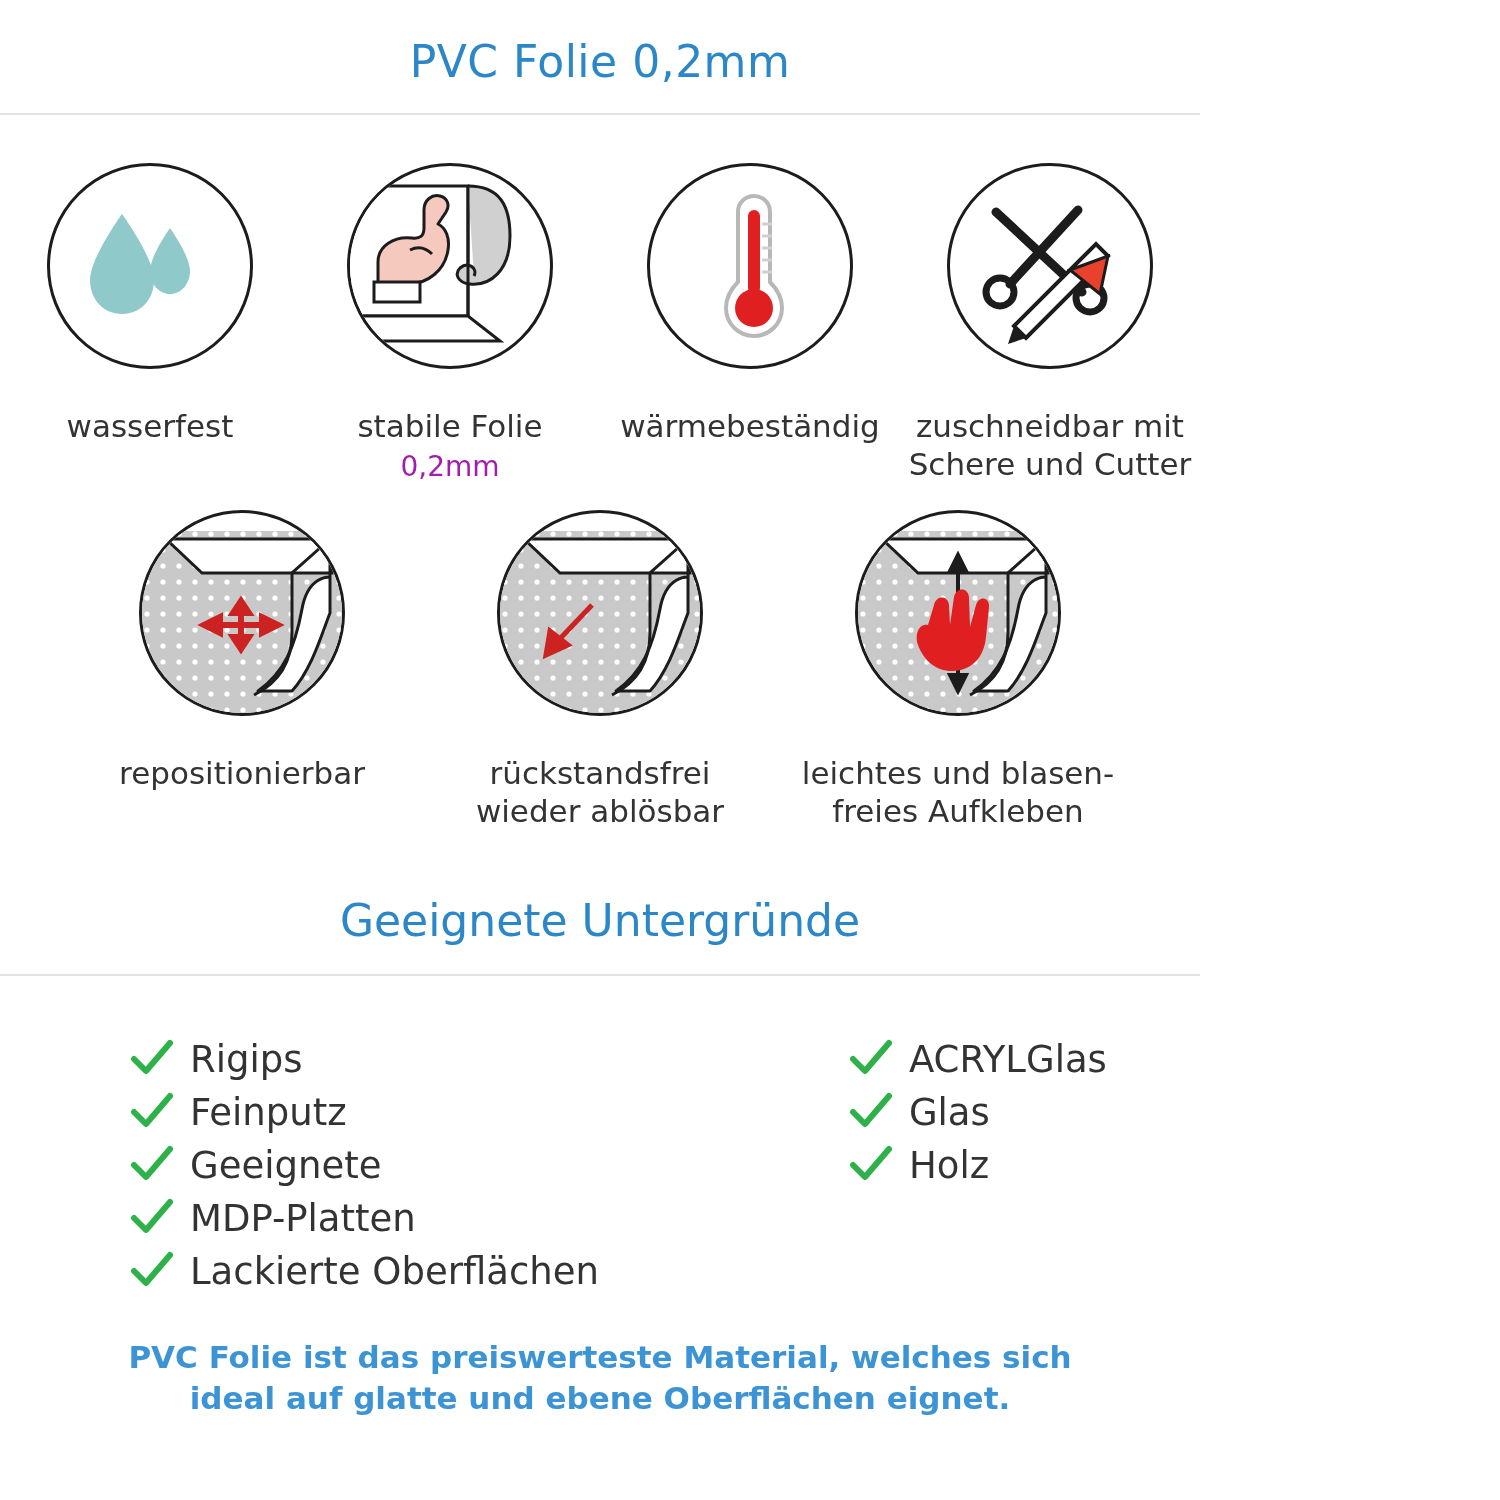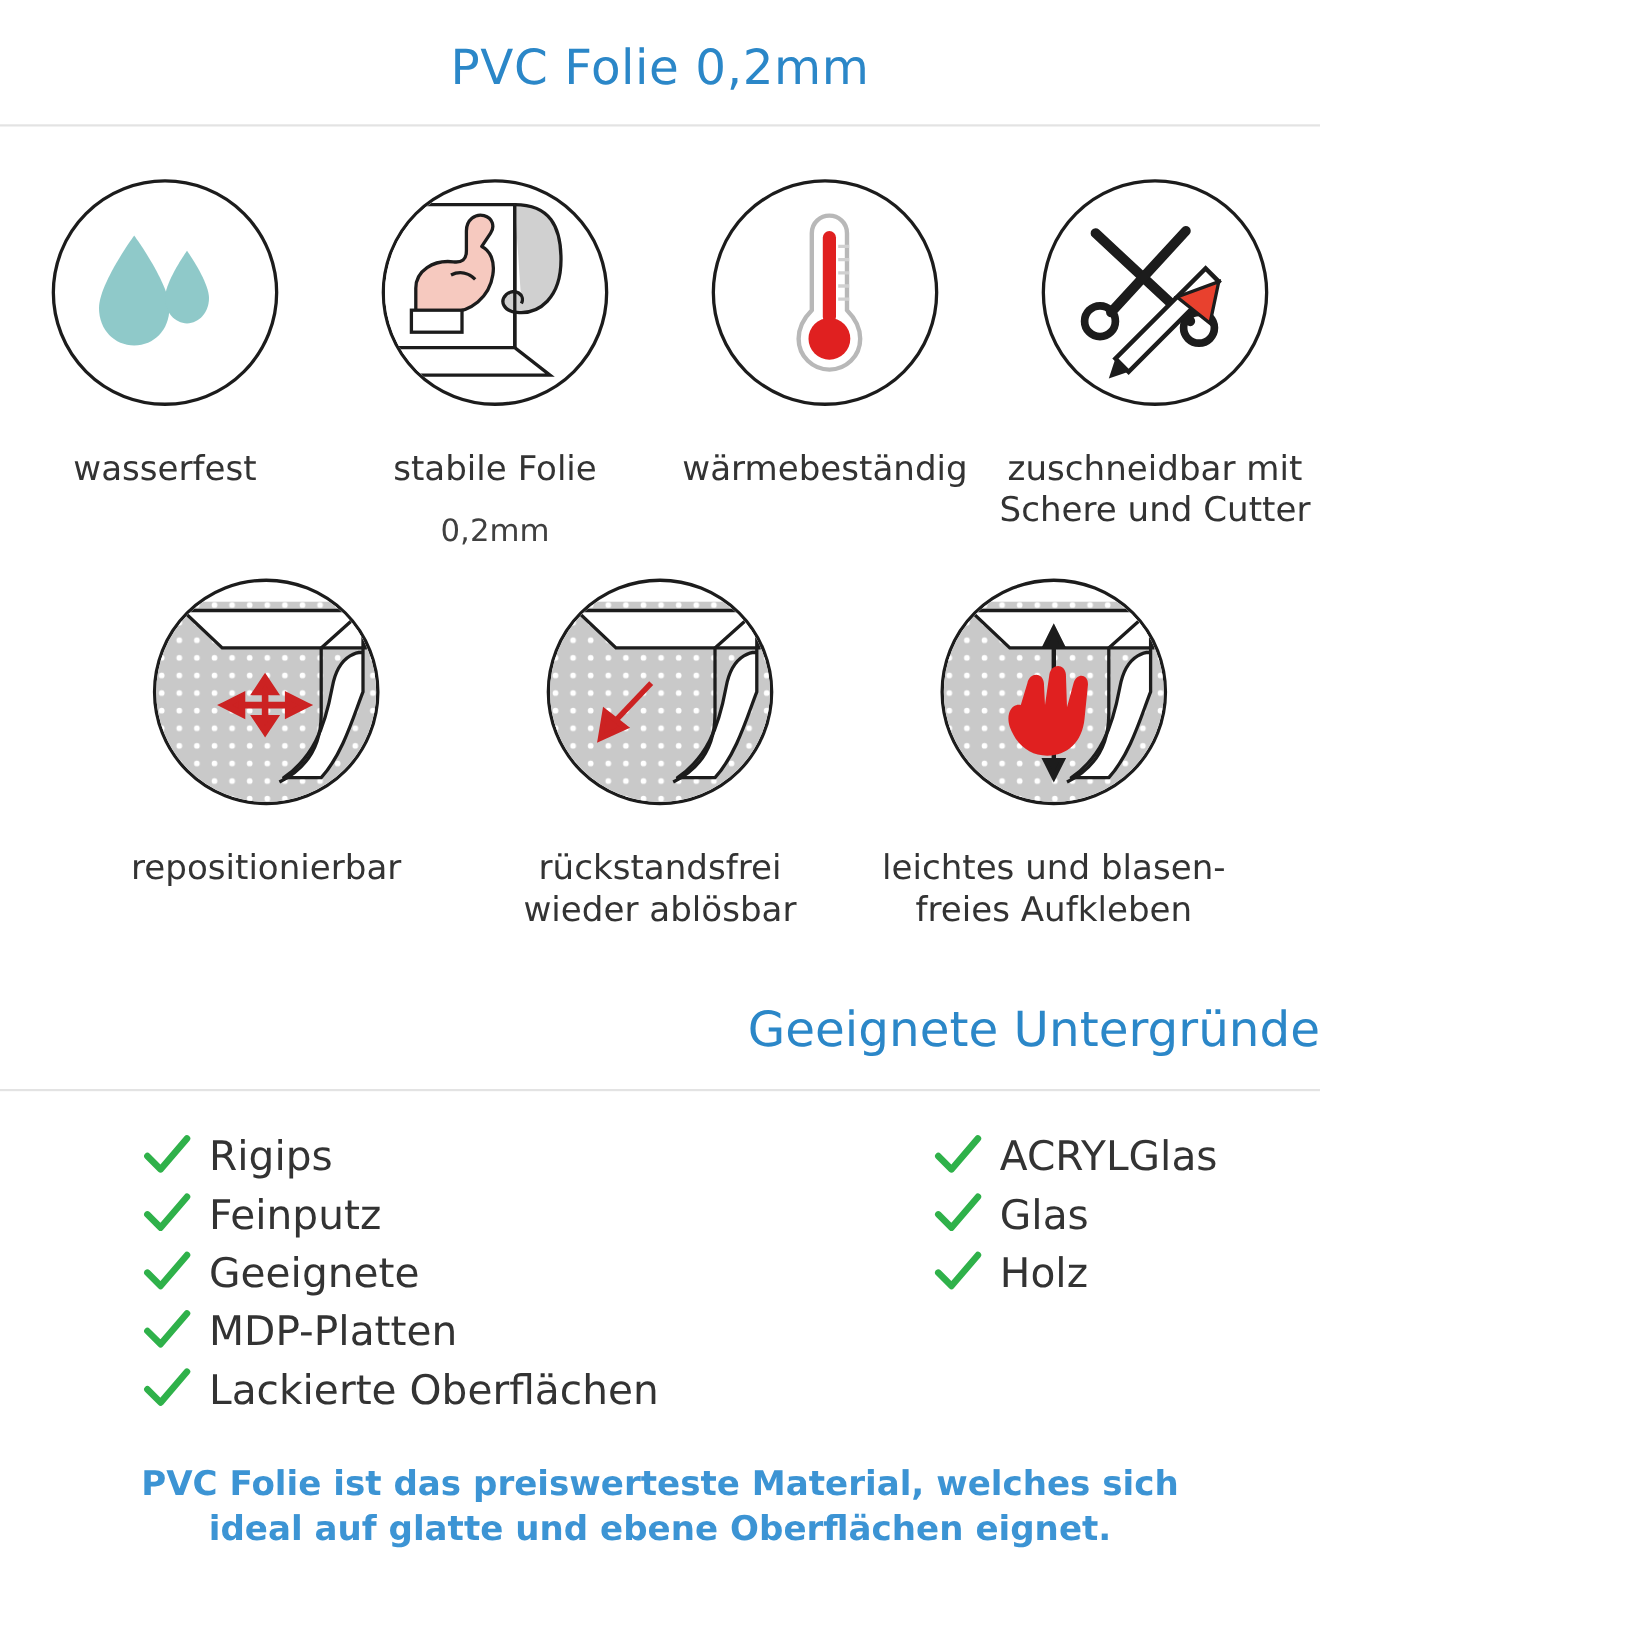--- a/index.html
+++ b/index.html
@@ -72,45 +72,45 @@
   .caption {
     margin-top: 20px;
     text-align: center;
     font-size: 31px;
     line-height: 1.22;
     color: #333333;
     max-width: 330px;
   }
   .caption .sub-red {
     display: block;
-    color: #404040;
+    color: #a21caf;
     font-size: 28px;
-    margin-top: 20px;
+    margin-top: 4px;
   }
 
   
   .section-title {
-    text-align: right;
+    text-align: center;
     font-size: 44px;
     color: #2b87c8;
     margin-top: 64px;
   }
   .hr2 {
     border: 0;
     border-top: 2px solid #e3e3e3;
     margin-top: 28px;
     width: 100%;
   }
 
   
   .lists {
     display: flex;
     justify-content: flex-start;
     padding-left: 130px;
-    margin-top: 38px;
+    margin-top: 62px;
   }
   .list-col {
     display: flex;
     flex-direction: column;
   }
   .list-col.col2 {
     margin-left: 250px;
   }
   .list-item {
     display: flex;

